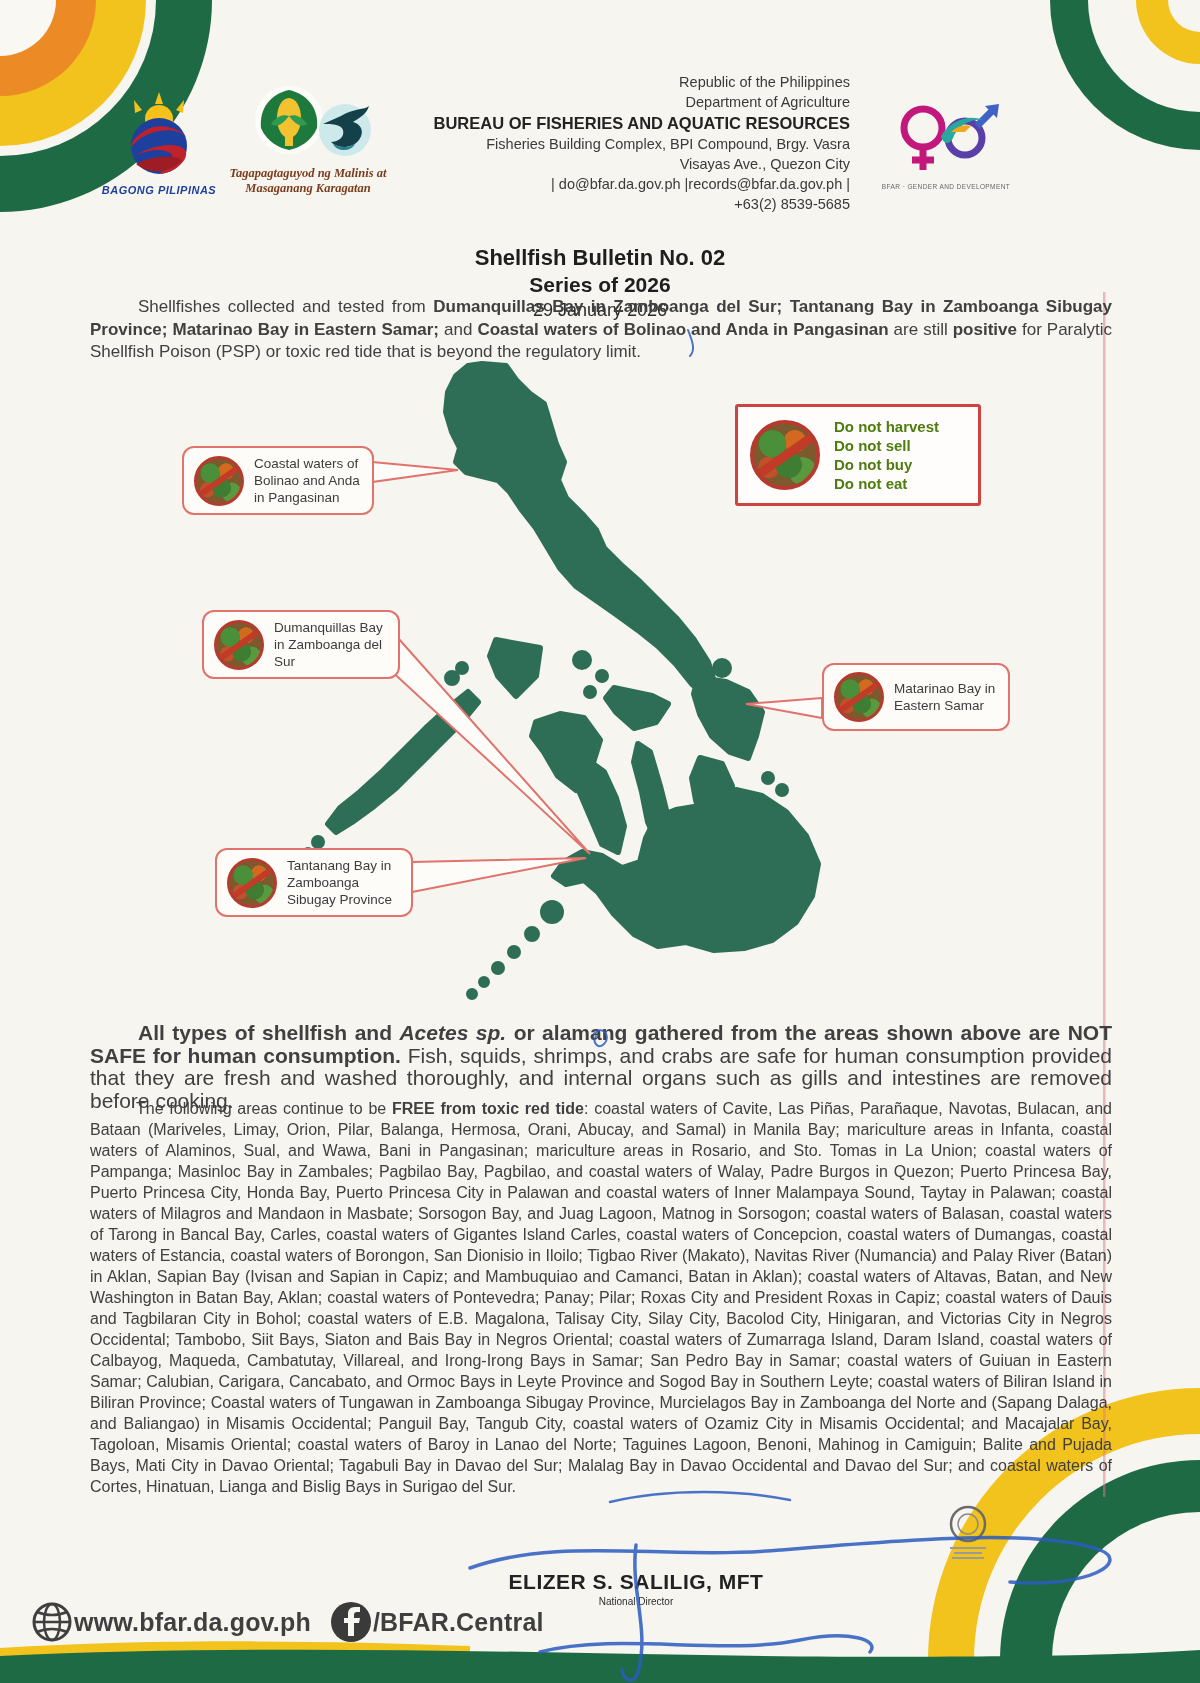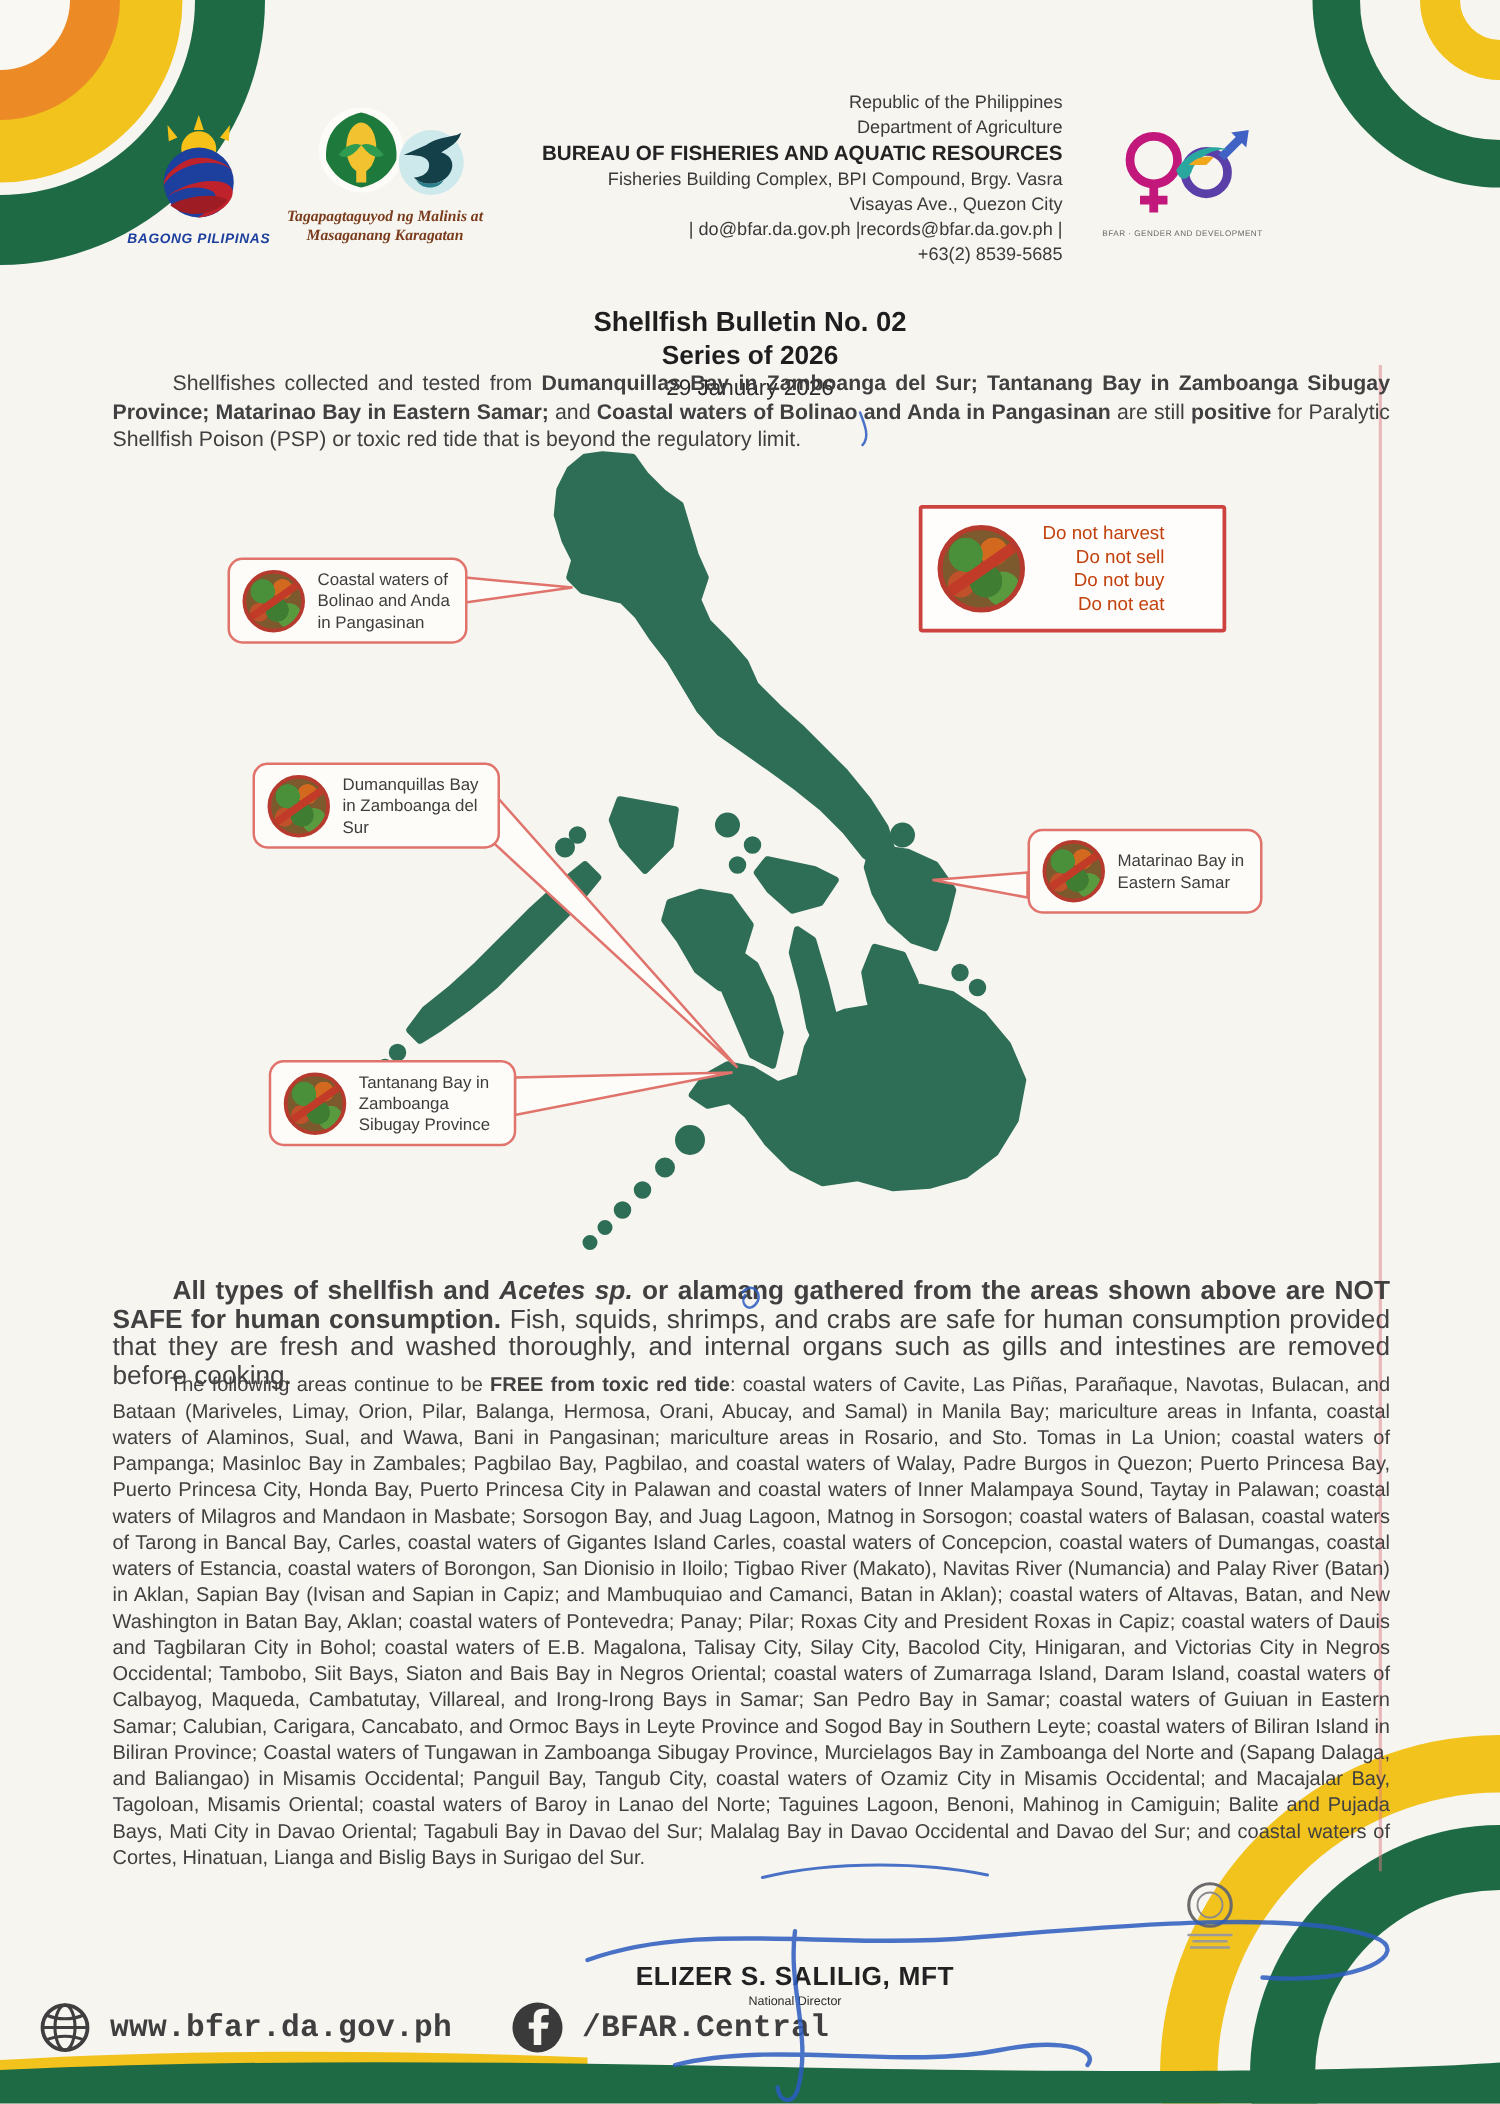--- a/index.html
+++ b/index.html
@@ -69,31 +69,31 @@
   }
   .noshell-sm{width:44px;height:44px;}
   .noshell-lg{width:62px;height:62px; border-width:4px;}
 
   .warning-box{
     position:absolute; left:735px; top:404px; width:246px; z-index:3;
     display:flex; align-items:center; gap:14px;
     background:#fffdfb; border:3px solid #cc4340; border-radius:3px;
     padding:10px 12px; box-sizing:border-box;
   }
-  .warning-box .wl{font-size:15px; font-weight:normal; color:#c2410c; line-height:19px;text-align:right;}
+  .warning-box .wl{font-size:15px; font-weight:bold; color:#4d7c0f; line-height:19px;}
 
   
   .sig-name{position:absolute; top:1570px; left:430px; width:412px; text-align:center; z-index:2;
     font-size:21px; font-weight:bold; letter-spacing:.5px; color:#222;}
   .sig-title{position:absolute; top:1596px; left:430px; width:412px; text-align:center; z-index:2;
     font-size:10px; color:#2c2c2c;}
   .sig-svg{position:absolute; inset:0; z-index:4; pointer-events:none;}
 
   
-  .footer{position:absolute; left:30px; top:1600px; z-index:3; display:flex; align-items:center; gap:14px;font-family:Liberation Mono, monospace;}
+  .footer{position:absolute; left:30px; top:1600px; z-index:3; display:flex; align-items:center; }
   .footer .ftxt{font-size:25px; font-weight:bold; color:#3f3f3f; letter-spacing:.2px;}
   .fgap{width:18px;}
 
   .seal{position:absolute; left:942px; top:1502px; z-index:2; text-align:center;}
 </style>
 </head>
 <body>
 
 <div class="page">
 

